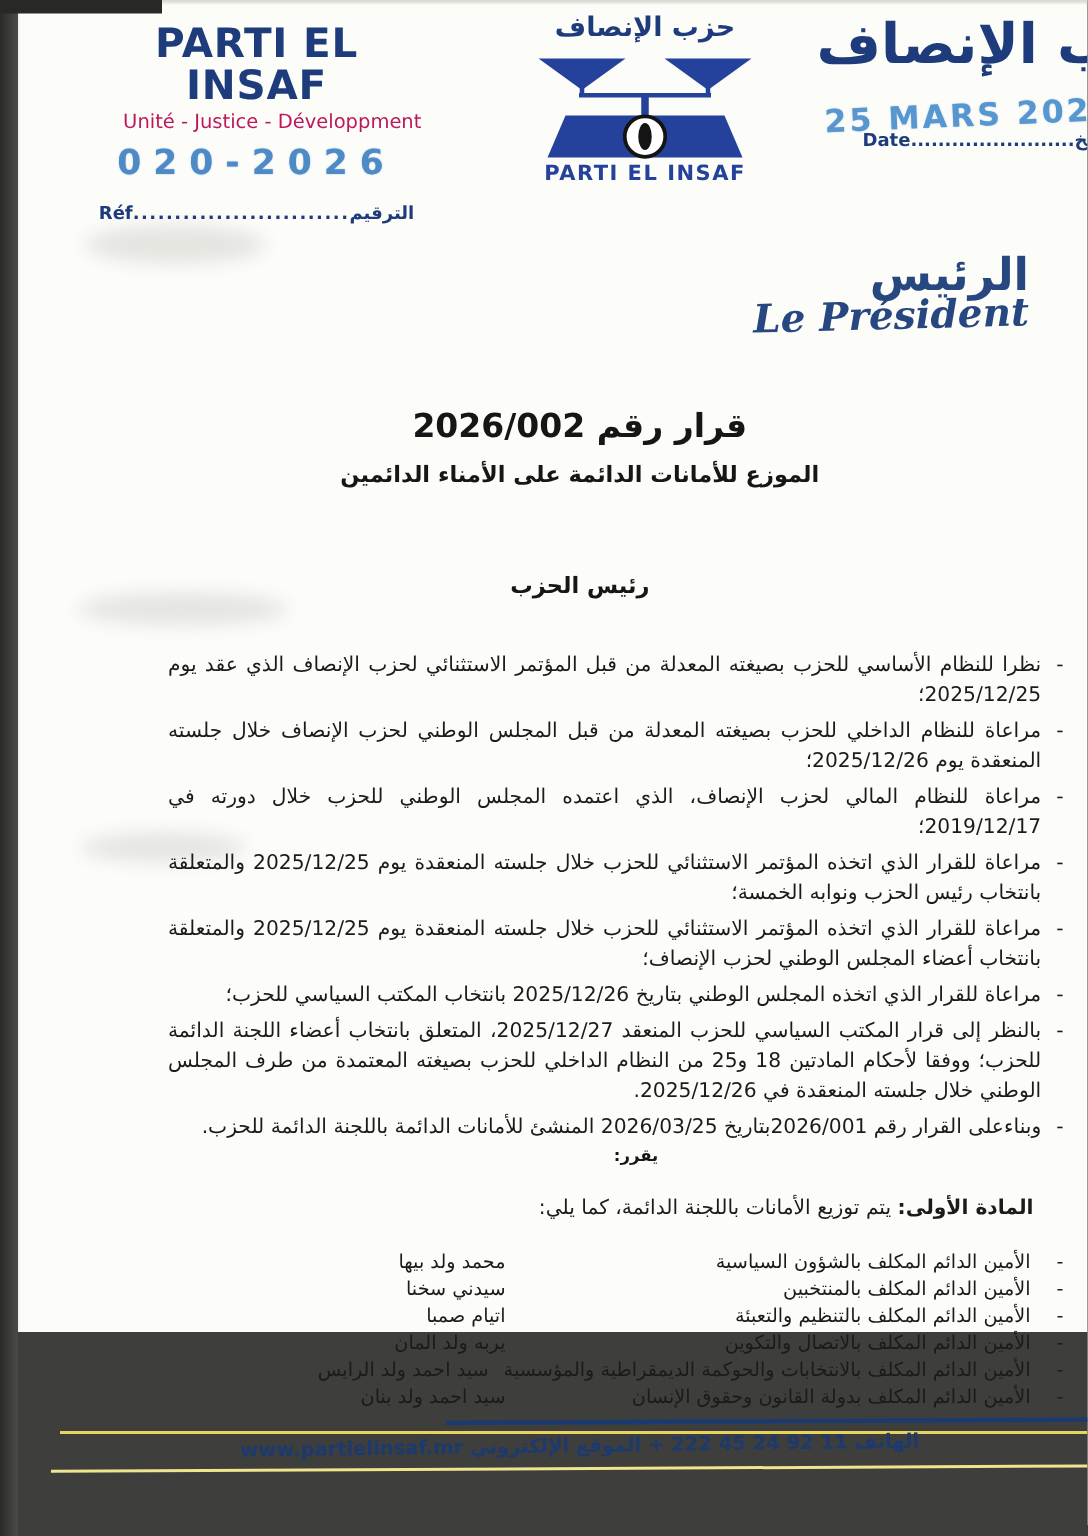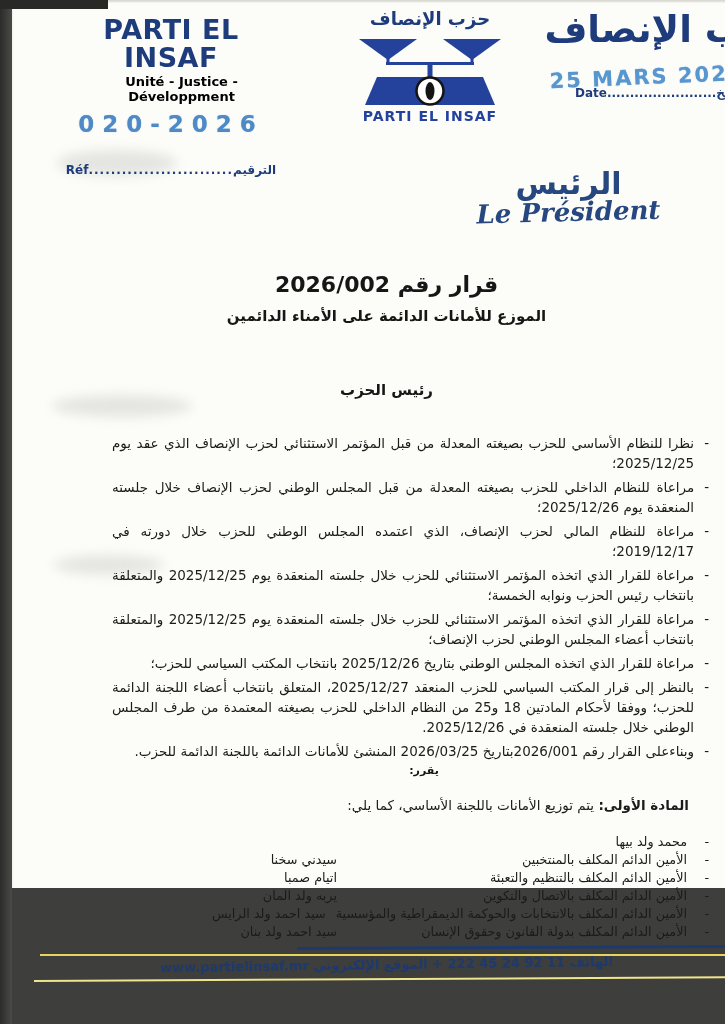--- a/index.html
+++ b/index.html
@@ -20,42 +20,42 @@
     background:#fcfcf9; box-shadow: inset 0 2px 2px #d9d9d2; padding-left: 36px;
   }
   .smudge { position:absolute; background:#b9b9b3; filter:blur(6px); opacity:.35; border-radius:50%; }
   .smudge.s1 { left:45px; top:150px; width:120px; height:26px; }
   .smudge.s2 { left:40px; top:395px; width:140px; height:22px; }
   .smudge.s3 { left:42px; top:555px; width:110px; height:20px; }
 
   
   .hdr-left { position:absolute; left:40px; top:16px; width:238px; text-align:center; }
   .party-name-fr { font-size:27px; font-weight:700; color:#1e3c7c; letter-spacing:.5px; line-height:1.05; }
-  .motto-fr { font-size:13px; font-weight:700; color:#000000; margin-top:1px;margin-left:21px; }
+  .motto-fr { font-size:13px; font-weight:400; color:#be185d; margin-top:1px;margin-left:21px; }
   .stamp-number { font-size:23px; font-weight:700; color:#4e8ac6; letter-spacing:8px;
     margin-top:7px; text-shadow:0 0 1px rgba(78,138,198,.65); }
-  .ref-line { margin-top:26px; font-size:12px; font-weight:700; color:#1e3c7c; direction:ltr; }
+  .ref-line { margin-top:13px; font-size:12px; font-weight:700; color:#1e3c7c; direction:ltr; }
   .ref-line .dots { letter-spacing:1px; font-weight:700; }
 
   .hdr-logo { position:absolute; left:332px; top:8px; width:172px; text-align:center; }
   .logo-ar { font-size:18px; font-weight:700; color:#1e3c7c; }
   .logo-svg { display:block; margin:2px auto 0 auto; }
   .logo-fr { font-size:14px; font-weight:700; color:#24429b; letter-spacing:1px; margin-top:1px; }
 
   .hdr-right { position:absolute; right:0; top:10px; width:228px; text-align:center; }
   .party-name-ar { font-size:37px; font-weight:700; color:#1e3c7c; white-space:nowrap;
     margin-right:-42px; line-height:1.1; }
   .motto-ar { font-size:13px; font-weight:700; color:#1e3c7c; margin-top:2px; }
   .date-stamp { font-size:21px; font-weight:700; color:#5796cf; letter-spacing:2px;
     margin-top:14px; transform:rotate(-2.5deg); text-shadow:0 0 1px rgba(87,150,207,.6); }
   .date-line { font-size:12px; font-weight:700; color:#1e3c7c; direction:ltr;
     margin-top:-3px; padding-left:42px; padding-right:10px; }
 
   
-  .president { position:absolute; right:75px; top:166px; width:235px; text-align:center; }
+  .president { position:absolute; right:75px; top:166px; width:235px; text-align:right; }
   .pres-ar { font-size:30px; font-weight:700; color:#26477f; }
   .pres-fr { font-family:"DejaVu Serif", serif; font-style:italic; font-weight:700;
     font-size:26px; color:#26477f; margin-top:-4px; transform:rotate(-1.5deg); }
 
   
   .decision-number { position:absolute; top:272px; left:0; right:0; text-align:center;
     direction:rtl; font-size:22px; font-weight:700; color:#161616; }
   .decision-subject { position:absolute; top:307px; left:0; right:0; text-align:center;
     direction:rtl; font-size:15px; font-weight:700; color:#161616; }
   .decision-issuer { position:absolute; top:381px; left:0; right:0; text-align:center;
@@ -173,26 +173,27 @@
       <div class="p-item">
           <span class="dash">-</span>
           <div class="p-text">وبناءعلى القرار رقم 2026/001بتاريخ 2026/03/25 المنشئ للأمانات الدائمة باللجنة الدائمة للحزب.</div>
         </div>
     </div>
 
     <div class="decides">يقرر:</div>
 
     <div class="article">
       <span class="art-label">المادة الأولى:</span>
-      <span>يتم توزيع الأمانات باللجنة الأساسي، كما يلي:</span>
+      <span>يتم توزيع الأمانات باللجنة الدائمة، كما يلي:</span>
     </div>
 
     <div class="assignments">
       <div class="a-row">
           <span class="dash">-</span>
+          <span class="a-pos">الأمين الدائم المكلف بالشؤون السياسية</span>
           <span class="a-name">محمد ولد بيها</span>
         </div>
       <div class="a-row">
           <span class="dash">-</span>
           <span class="a-pos">الأمين الدائم المكلف بالمنتخبين</span>
           <span class="a-name">سيدني سخنا</span>
         </div>
       <div class="a-row">
           <span class="dash">-</span>
           <span class="a-pos">الأمين الدائم المكلف بالتنظيم والتعبئة</span>

